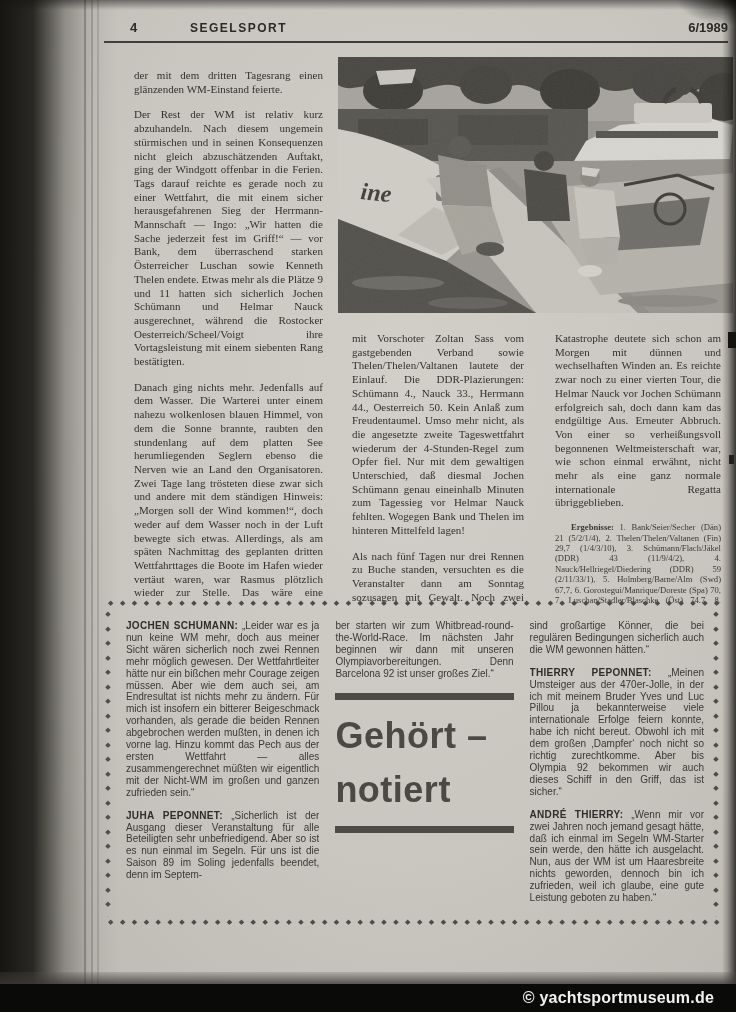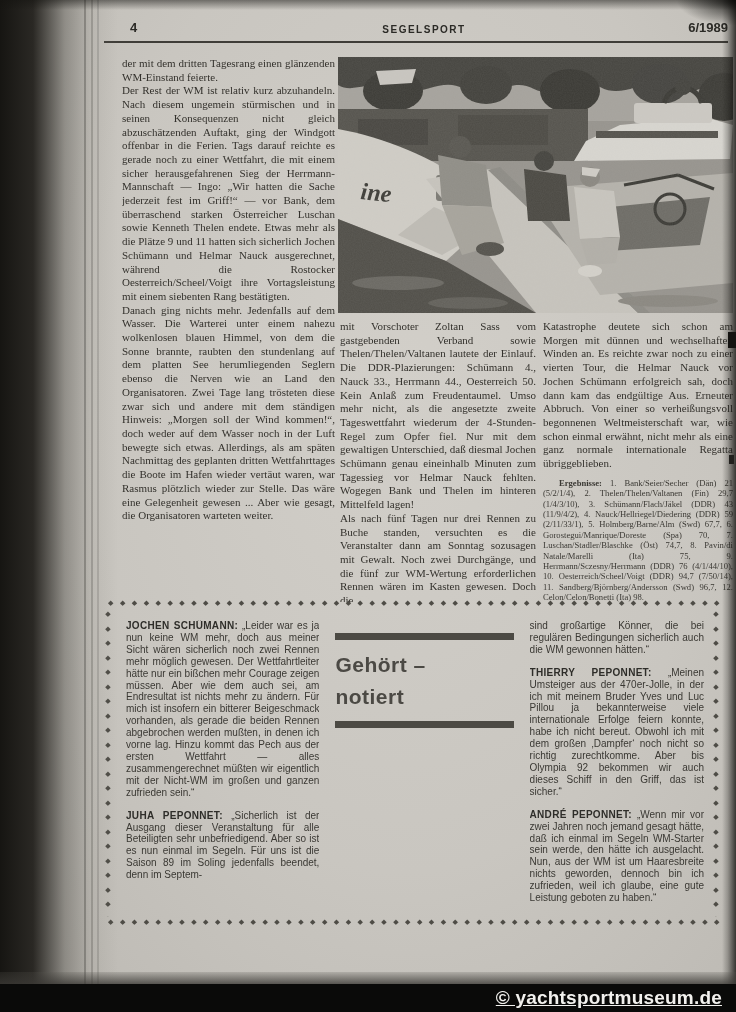--- a/index.html
+++ b/index.html
@@ -21,27 +21,27 @@
   .pl1 { left:84px;  background:rgba(30,30,26,.30); }
   .pl2 { left:91px;  background:rgba(30,30,26,.22); }
   .pl3 { left:97px;  background:rgba(30,30,26,.15); }
 
   
   .header { position:absolute; left:104px; right:8px; top:20px;
     display:flex; align-items:flex-end;
     border-bottom:2px solid #3f3d38; padding-bottom:6px;
     font-family:"Liberation Sans", sans-serif; color:#2b2a26; }
   .pgnum { width:60px; font-size:13px; font-weight:bold; padding-left:26px; }
-  .masthead { flex:1; text-align:center; font-size:10px; font-weight:bold; letter-spacing:1.5px; }
+  .masthead { flex:1; text-align:left; font-size:12px; font-weight:bold; letter-spacing:1.5px; }
   .issue { width:70px; text-align:right; font-size:13px; font-weight:bold; }
 
   
   .col { position:absolute; text-align:justify; color:#33312c;
     font-size:11px; line-height:13.7px; overflow:hidden; hyphens:auto; }
-  .col p { margin:0; }
+  .col p { margin:12px; }
   .col1 { left:122px; top:57px;  width:213px; height:544px; }
   .col2 { left:340px; top:320px; width:196px; height:282px; }
   .col3 { left:543px; top:320px; width:190px; height:283px; }
   .results { margin-top:7px !important; font-size:8.6px; line-height:10.4px; color:#3a3833; }
   .results b { font-weight:bold;padding-left:16px; }
 
   
   .photo { position:absolute; left:338px; top:57px; width:395px; height:256px;
     background:#8f8d88; overflow:hidden; }
   .photo svg { display:block; width:100%; height:100%; }
@@ -65,30 +65,30 @@
   .icolA { width:204px; }
   .icolB { width:188px; }
   .icolC { width:184px; }
   .quote { margin:0 0 11px 0; }
   .speaker { font-weight:bold; color:#2e2d29; letter-spacing:.3px; }
 
   .gehoert { margin:13px 0 13px 0; }
   .gbar { height:7px; background:#4c4a44; }
   .gbar-top { margin-bottom:9px; }
   .gbar-bot { margin-top:9px; }
-  .gtitle { font-size:21px; font-weight:bold; color:#4b4944; line-height:1.5;
+  .gtitle { font-size:36px; font-weight:bold; color:#4b4944; line-height:1.5;
     letter-spacing:.5px; font-family:"Liberation Sans", sans-serif; }
 
   
   .pre-bar { position:absolute; left:0; right:0; top:972px; height:12px;
     background:linear-gradient(180deg, rgba(90,88,82,.2), rgba(60,58,54,.8)); }
   .black-bar { position:absolute; left:0; right:0; top:984px; height:28px; background:#0a0a09;
     display:flex; align-items:center; justify-content:flex-end; }
   .watermark { color:#f2f1ee; font-family:"Liberation Sans", sans-serif;
-    font-size:19px; font-weight:bold; padding-right:14px; letter-spacing:.2px;text-decoration:underline; }
+    font-size:16px; font-weight:bold; padding-right:22px; letter-spacing:.2px; }
 
   .artifact1 { position:absolute; right:0; top:332px; width:8px; height:16px; background:#141311; }
   .artifact2 { position:absolute; right:2px; top:455px; width:5px; height:9px; background:#22211e; }
 </style>
 </head>
 <body>
 
 <div class="scan">
 
   <div class="header">
@@ -193,32 +193,33 @@
     <div class="diam diam-left">◆◆◆◆◆◆◆◆◆◆◆◆◆◆◆◆◆◆◆◆◆◆◆◆◆◆◆◆◆◆◆◆◆◆◆◆◆◆◆◆◆◆◆◆◆◆◆◆◆◆◆◆◆◆◆◆◆◆◆◆◆◆◆◆◆◆◆◆◆◆◆◆◆◆◆◆◆◆◆◆◆◆◆◆◆◆◆◆◆◆◆◆◆◆◆◆◆◆◆◆◆◆◆◆◆◆◆◆◆◆◆◆◆◆◆◆◆◆◆◆</div>
     <div class="diam diam-right">◆◆◆◆◆◆◆◆◆◆◆◆◆◆◆◆◆◆◆◆◆◆◆◆◆◆◆◆◆◆◆◆◆◆◆◆◆◆◆◆◆◆◆◆◆◆◆◆◆◆◆◆◆◆◆◆◆◆◆◆◆◆◆◆◆◆◆◆◆◆◆◆◆◆◆◆◆◆◆◆◆◆◆◆◆◆◆◆◆◆◆◆◆◆◆◆◆◆◆◆◆◆◆◆◆◆◆◆◆◆◆◆◆◆◆◆◆◆◆◆</div>
 
     <div class="ibox-inner">
       <div class="icol icolA">
         <p class="quote"><span class="speaker">JOCHEN SCHÜMANN:</span> <span>„Leider war es ja nun keine WM mehr, doch aus meiner Sicht wären sicherlich noch zwei Rennen mehr möglich gewesen. Der Wettfahrtleiter hätte nur ein bißchen mehr Courage zeigen müssen. Aber wie dem auch sei, am Endresultat ist nichts mehr zu ändern. Für mich ist insofern ein bitterer Beigeschmack vorhanden, als gerade die beiden Rennen abgebrochen werden mußten, in denen ich vorne lag. Hinzu kommt das Pech aus der ersten Wettfahrt — alles zusammengerechnet müßten wir eigentlich mit der Nicht-WM im großen und ganzen zufrieden sein.“</span></p>
         <p class="quote"><span class="speaker">JUHA PEPONNET:</span> <span>„Sicherlich ist der Ausgang dieser Veranstaltung für alle Beteiligten sehr unbefriedigend. Aber so ist es nun einmal im Segeln. Für uns ist die Saison 89 im Soling jedenfalls beendet, denn im Septem-</span></p>
       </div>
 
       <div class="icol icolB">
+        <p class="quote">ber starten wir zum Whitbread-round-the-World-Race. Im nächsten Jahr beginnen wir dann mit unseren Olympiavorbereitungen. Denn Barcelona 92 ist unser großes Ziel.“</p>
         <div class="gehoert">
           <div class="gbar gbar-top"></div>
           <div class="gtitle">Gehört –</div>
           <div class="gtitle">notiert</div>
           <div class="gbar gbar-bot"></div>
         </div>
       </div>
 
       <div class="icol icolC">
         <p class="quote">sind großartige Könner, die bei regulären Bedingungen sicherlich auch die WM gewonnen hätten.“</p>
         <p class="quote"><span class="speaker">THIERRY PEPONNET:</span> <span>„Meinen Umsteiger aus der 470er-Jolle, in der ich mit meinem Bruder Yves und Luc Pillou ja bekannterweise viele internationale Erfolge feiern konnte, habe ich nicht bereut. Obwohl ich mit dem großen ‚Dampfer‘ noch nicht so richtig zurechtkomme. Aber bis Olympia 92 bekommen wir auch dieses Schiff in den Griff, das ist sicher.“</span></p>
-        <p class="quote"><span class="speaker">ANDRÉ PEPONNET:</span> <span>„Wenn mir vor zwei Jahren noch jemand gesagt hätte, daß ich einmal im Segeln WM-Starter sein werde, den hätte ich ausgelacht. Nun, aus der WM ist um Haaresbreite nichts geworden, dennoch bin ich zufrieden, weil ich glaube, eine gute Leistung geboten zu haben.“</span></p>
+        <p class="quote"><span class="speaker">ANDRÉ THIERRY:</span> <span>„Wenn mir vor zwei Jahren noch jemand gesagt hätte, daß ich einmal im Segeln WM-Starter sein werde, den hätte ich ausgelacht. Nun, aus der WM ist um Haaresbreite nichts geworden, dennoch bin ich zufrieden, weil ich glaube, eine gute Leistung geboten zu haben.“</span></p>
       </div>
     </div>
   </div>
 
   <div class="page-line pl1"></div>
   <div class="page-line pl2"></div>
   <div class="page-line pl3"></div>
   <div class="edge-left"></div>
   <div class="edge-right"></div>
   <div class="edge-top"></div>

